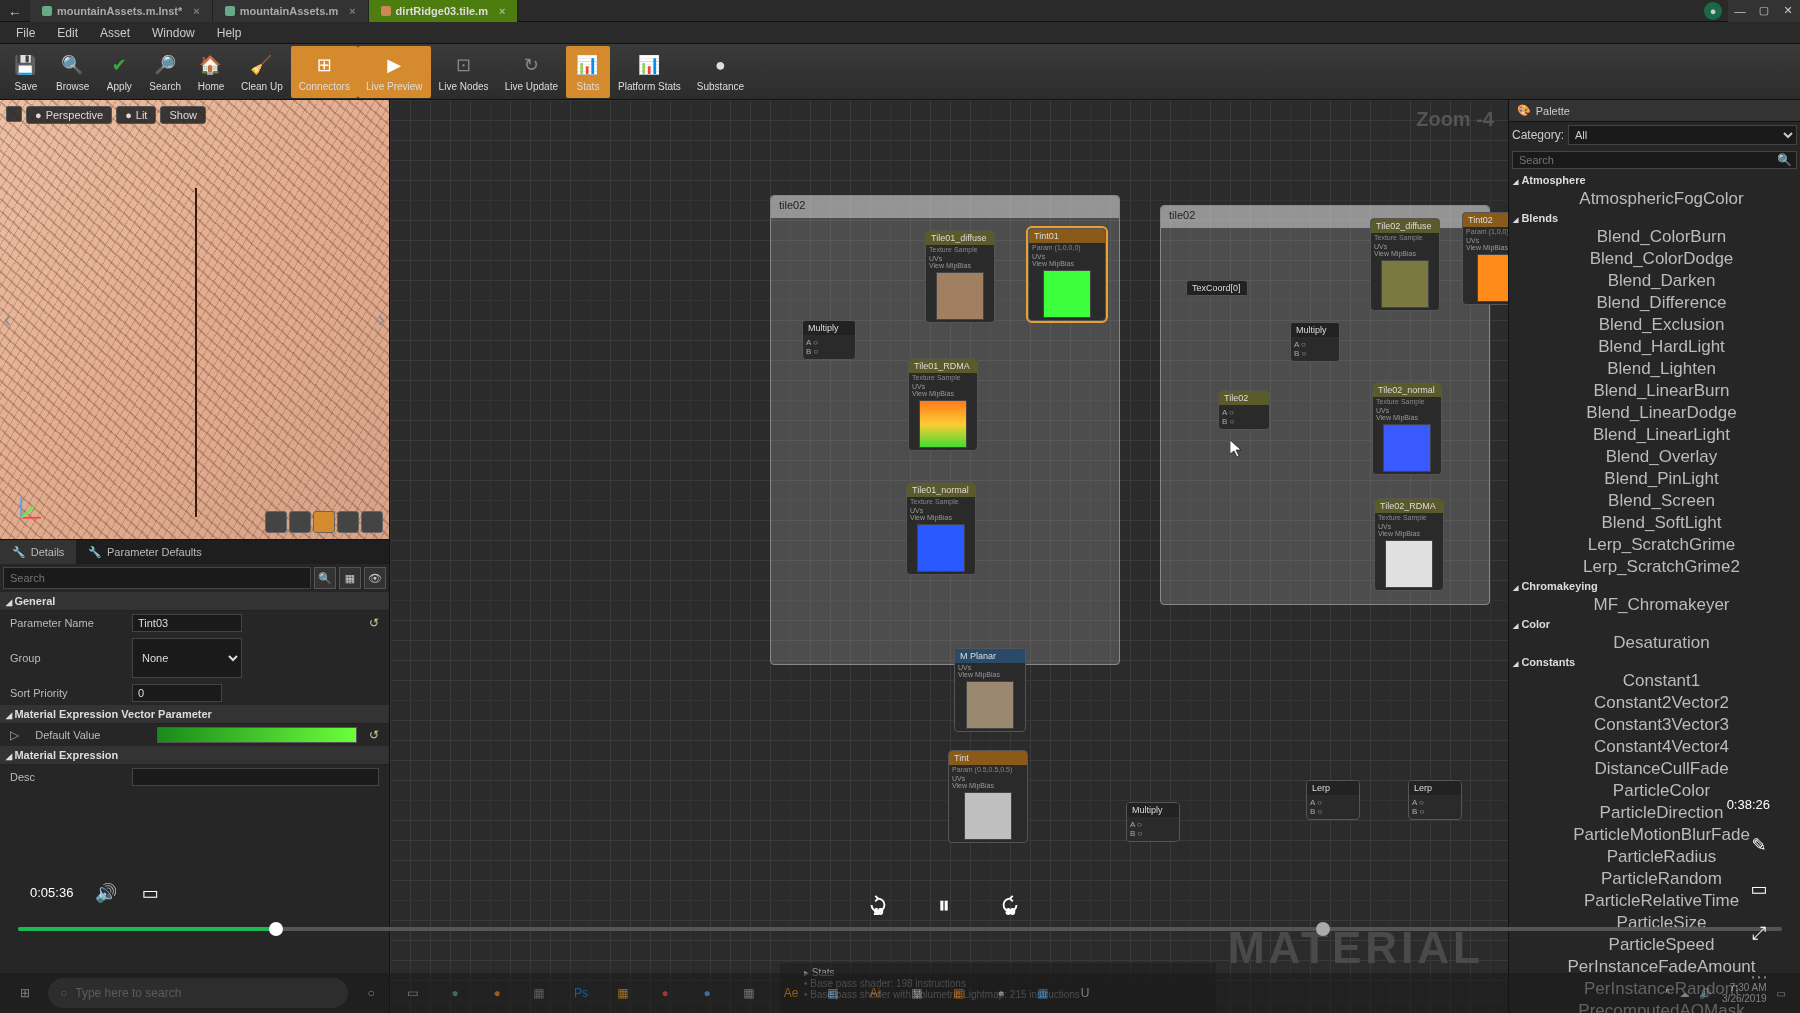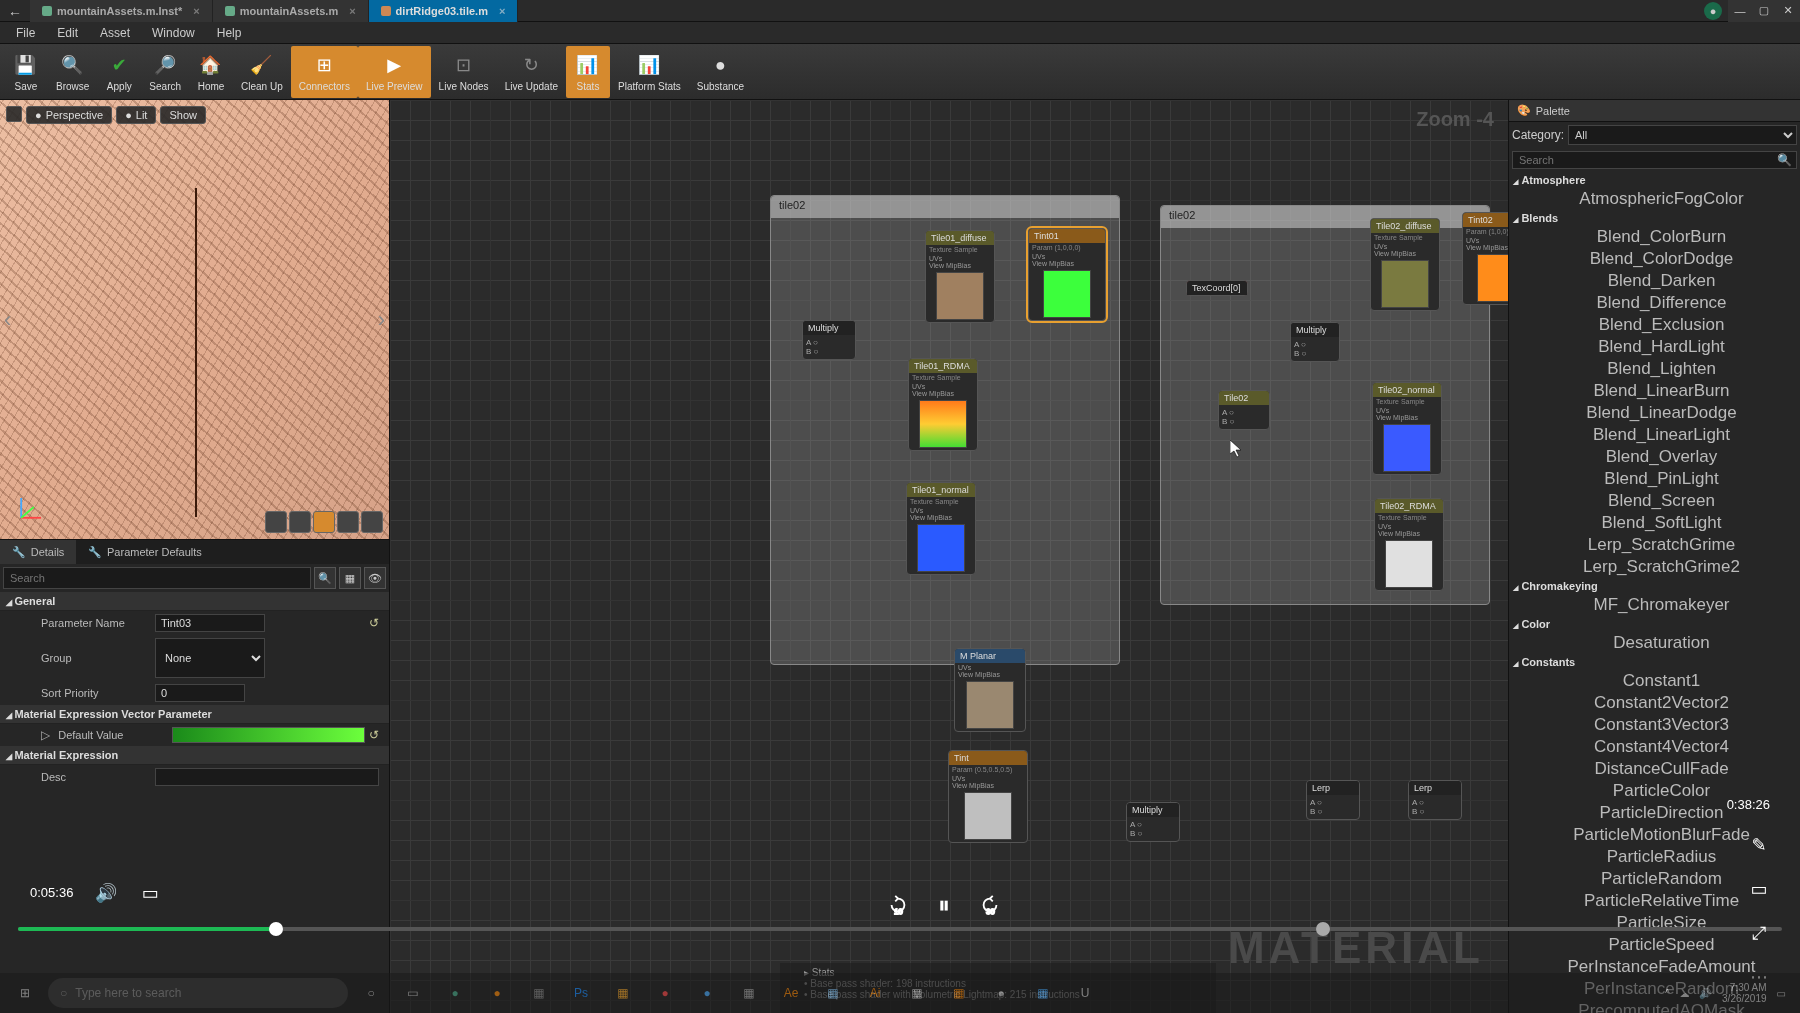--- a/index.html
+++ b/index.html
@@ -4,21 +4,21 @@
 <style>
 * { margin:0; padding:0; box-sizing:border-box; font-family:"Segoe UI",Arial,sans-serif; }
 body { background:#000; width:1800px; height:1013px; overflow:hidden; position:relative; color:#ccc; font-size:12px; }
 .app { position:absolute; top:0; left:0; right:0; bottom:0; background:#1a1a1a; }
 
 
 .titlebar { height:22px; background:#2a2a2a; display:flex; align-items:center; border-bottom:1px solid #111; }
 .back-btn { width:30px; height:22px; display:flex; align-items:center; justify-content:center; color:#ccc; font-size:14px; }
 .tabs { display:flex; flex:1; height:22px; }
 .tab { display:flex; align-items:center; gap:5px; padding:0 12px; background:#333; border-right:1px solid #222; font-size:11px; color:#aaa;font-weight:bold; }
-.tab.active { background:#0369a1; color:#ddd; }
+.tab.active { background:#4d7c0f; color:#ddd; }
 .tab-icon { width:10px; height:10px; background:#6a8; border-radius:2px; }
 .tab-icon2 { background:#c85; }
 .win-ctrls { display:flex; gap:0; margin-left:auto; }
 .win-btn { width:24px; height:22px; display:flex; align-items:center; justify-content:center; color:#ccc; font-size:11px; background:#333; }
 
 
 .menubar { height:22px; background:#2a2a2a; display:flex; align-items:center; padding:0 6px; gap:2px; border-bottom:1px solid #111; }
 .menu-item { padding:2px 10px; font-size:12px; color:#ccc; }
 
 
@@ -53,21 +53,21 @@
 
 .details { flex:1; overflow:auto; }
 .det-tabs { display:flex; height:24px; background:#1e1e1e; }
 .det-tab { padding:3px 12px; font-size:11px; display:flex; align-items:center; gap:5px; color:#bbb; }
 .det-tab.active { background:#333; }
 .det-search { display:flex; padding:3px; background:#262626; gap:3px; }
 .det-search input { flex:1; background:#1a1a1a; border:1px solid #444; color:#ccc; padding:2px 6px; font-size:11px; }
 .det-sicon { width:22px; height:22px; background:#333; border:1px solid #555; display:flex; align-items:center; justify-content:center; font-size:11px; }
 .cat-hdr { background:#333; padding:3px 6px; font-size:11px; font-weight:bold; color:#ddd; border-bottom:1px solid #222; }
 .cat-hdr::before { content:"◢ "; font-size:8px; }
-.prop-row { display:flex; align-items:center; padding:3px 10px; gap:4px;margin-left:31px; }
+.prop-row { display:flex; align-items:center; padding:3px 10px; gap:12px; }
 .prop-lbl { width:110px; font-size:11px; color:#bbb; }
 .prop-val { flex:1; }
 .prop-input { width:100%; background:#1a1a1a; border:1px solid #444; color:#ddd; padding:2px 5px; font-size:11px; }
 .prop-select { width:110px; background:#1a1a1a; border:1px solid #444; color:#ddd; padding:12px 5px; font-size:11px; }
 .color-swatch { height:16px; background:linear-gradient(to right,#1a8a1a,#6cff3c); border:1px solid #555; flex:1; }
 
 
 .graph { position:absolute; inset:0; background-color:#2b2b2b;
   background-image:linear-gradient(#333 1px,transparent 1px),linear-gradient(90deg,#333 1px,transparent 1px),
     linear-gradient(#3a3a3a 1px,transparent 1px),linear-gradient(90deg,#3a3a3a 1px,transparent 1px);
@@ -104,21 +104,21 @@
 .plug-btn { background:#444; border:1px solid #666; padding:2px 8px; font-size:10px; color:#ddd; }
 
 
 .video-overlay { position:absolute; left:0; right:0; bottom:0; height:110px; pointer-events:none; }
 .vid-scrub { position:absolute; bottom:82px; left:18px; right:18px; height:4px; background:#555; border-radius:2px; }
 .vid-prog { position:absolute; height:4px; background:#1db954; border-radius:2px; }
 .vid-dot { position:absolute; width:14px; height:14px; background:#fff; border-radius:50%; top:-5px; transform:translateX(-50%); }
 .vid-buf { position:absolute; width:14px; height:14px; background:#aaa; border-radius:50%; top:-5px; transform:translateX(-50%); }
 .vid-ctrls { position:absolute; bottom:25px; left:0; right:0; display:flex; align-items:center; padding:0 30px; color:#fff; font-size:13px; }
 .vid-left { display:flex; gap:22px; align-items:center; }
-.vid-center { flex:1; display:flex; justify-content:center; gap:24px; align-items:flex-end; font-size:20px;margin-top:24px; }
+.vid-center { flex:1; display:flex; justify-content:center; gap:44px; align-items:flex-end; font-size:20px;margin-top:24px; }
 .vid-right { display:flex; gap:22px; align-items:flex-end;flex-direction:column; }
 .vid-icon { width:22px; height:22px; color:#fff; display:flex; align-items:center; justify-content:center; font-size:18px; }
 
 
 .taskbar { position:absolute; bottom:0; left:0; right:0; height:40px; background:#1a1a1a; display:flex; align-items:center; padding:0 6px; gap:4px; opacity:.55; }
 .tb-search { flex:0 0 300px; height:30px; background:#333; border-radius:15px; display:flex; align-items:center; padding:0 12px; color:#888; font-size:12px; gap:8px; }
 .tb-app { width:38px; height:30px; display:flex; align-items:center; justify-content:center; }
 .tb-tray { margin-left:auto; display:flex; align-items:center; gap:10px; color:#ccc; font-size:10px; padding-right:8px; }
 
 .cursor { position:absolute; width:12px; height:18px; pointer-events:none; }

